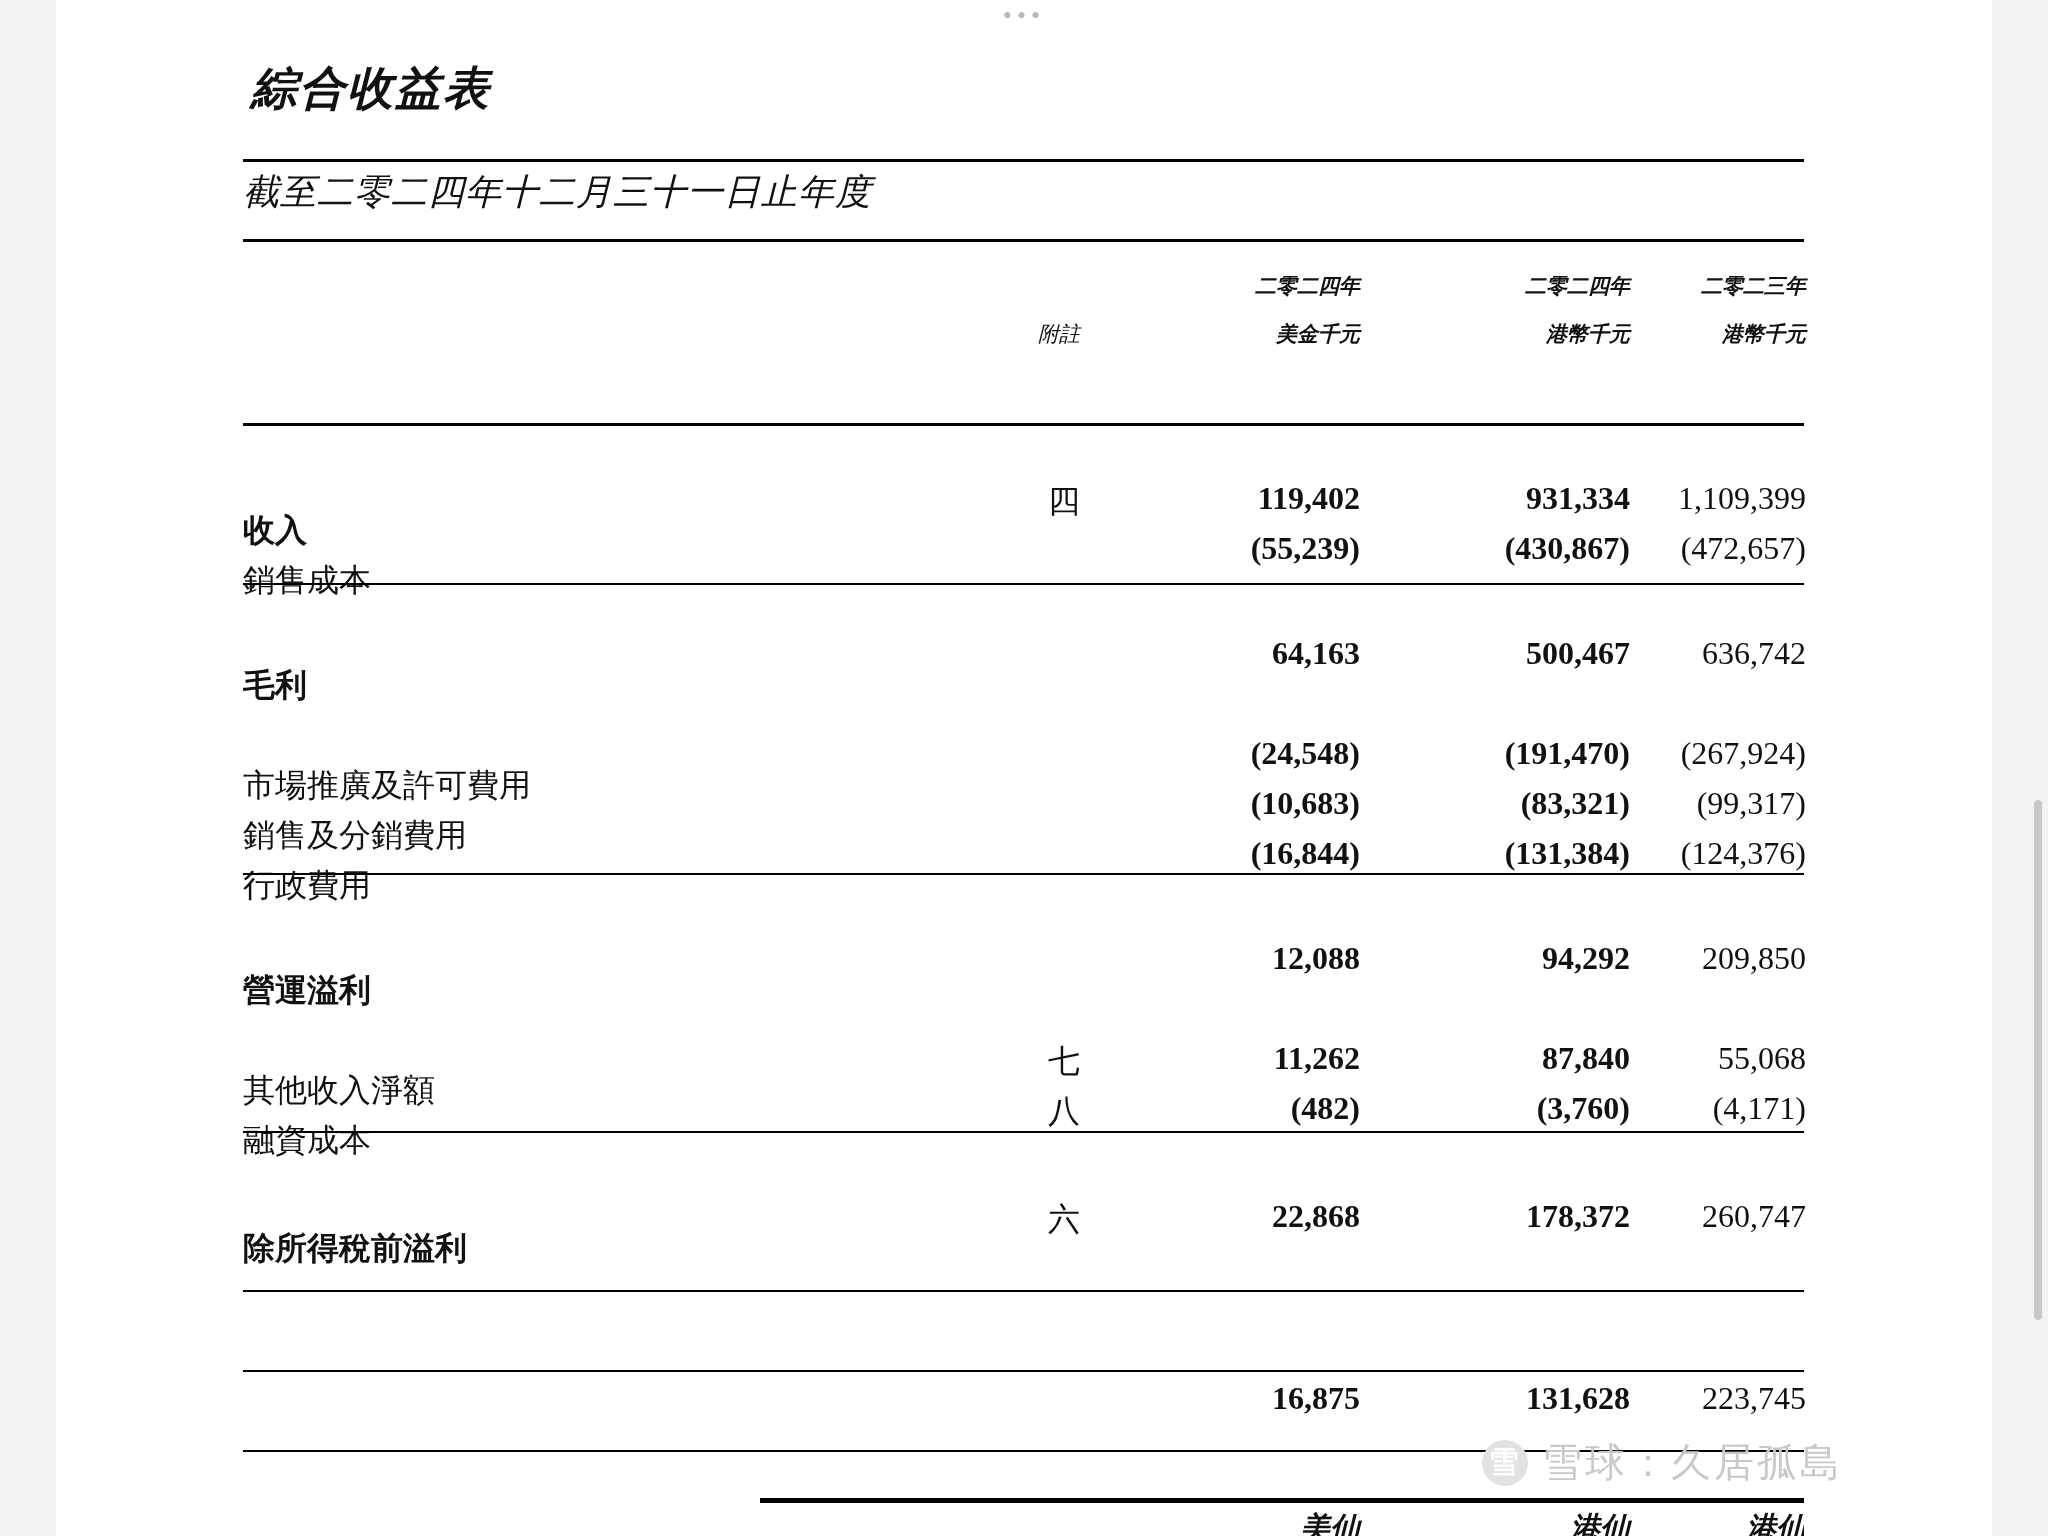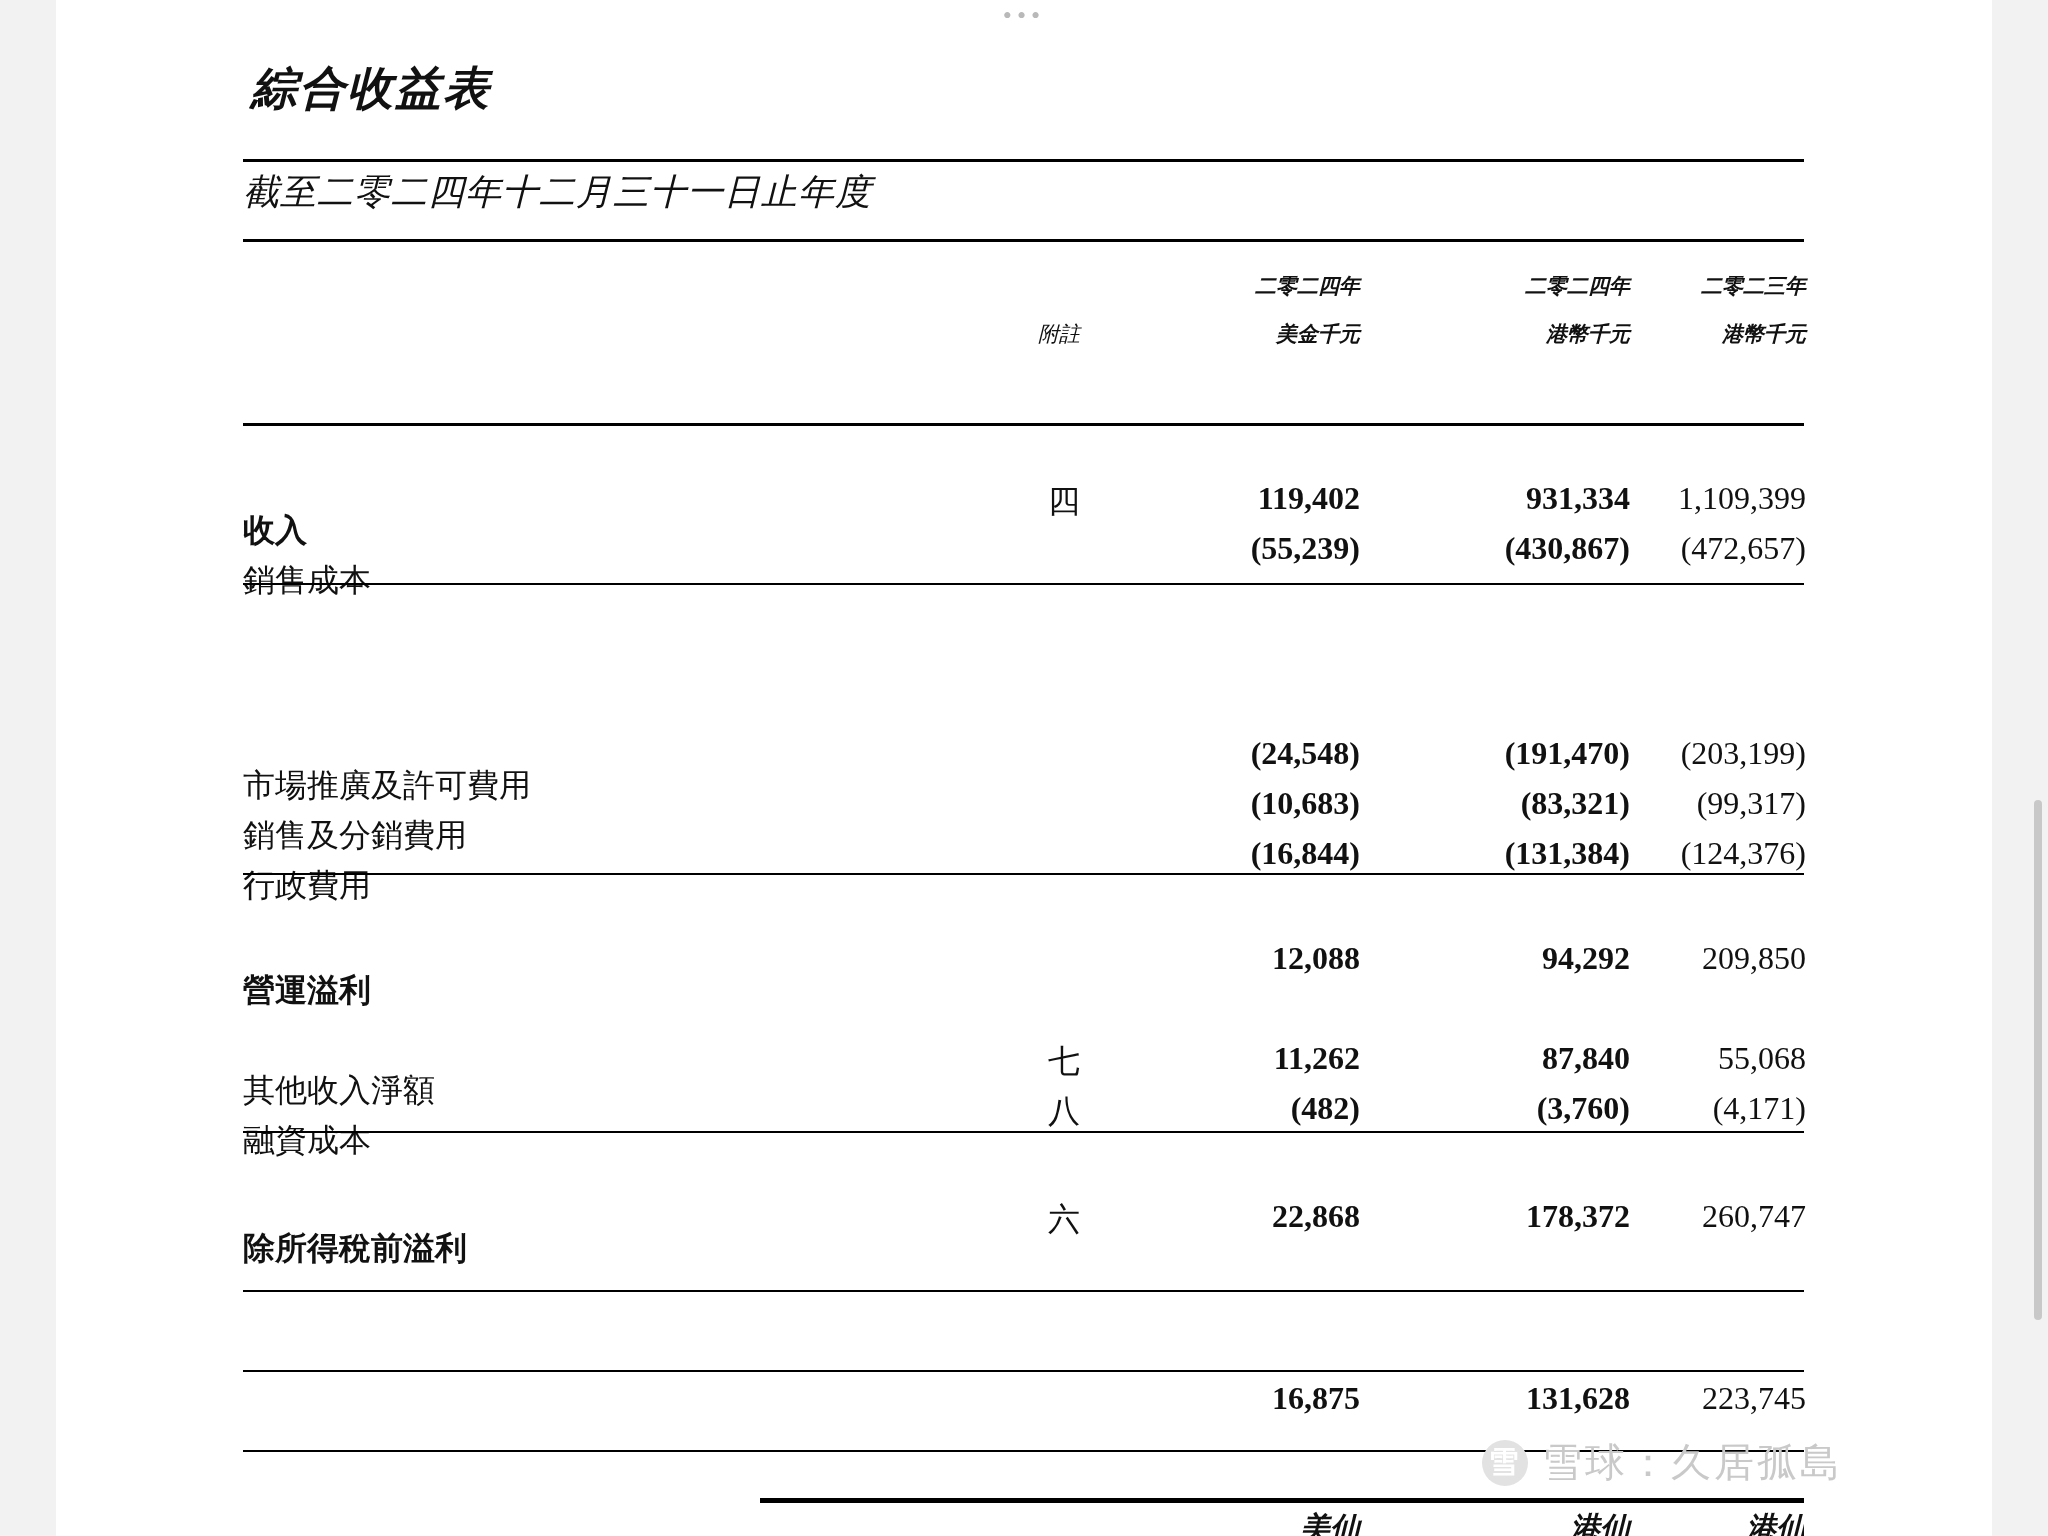--- a/index.html
+++ b/index.html
@@ -235,27 +235,34 @@
   <div class="row" style="top:530px">
     <div class="label">銷售成本</div>
     <div class="note"></div>
     <div class="c1 bold">(55,239)</div>
     <div class="c2 bold">(430,867)</div>
     <div class="c3">(472,657)</div>
   </div>
 
   <div class="rule rule-gross1"></div>
 
+  <div class="row" style="top:635px">
+    <div class="label b">毛利</div>
+    <div class="note"></div>
+    <div class="c1 bold">64,163</div>
+    <div class="c2 bold">500,467</div>
+    <div class="c3">636,742</div>
+  </div>
 
   <div class="row" style="top:735px">
     <div class="label">市場推廣及許可費用</div>
     <div class="note"></div>
     <div class="c1 bold">(24,548)</div>
     <div class="c2 bold">(191,470)</div>
-    <div class="c3">(203,199)</div>
+    <div class="c3">(267,924)</div>
   </div>
 
   <div class="row" style="top:785px">
     <div class="label">銷售及分銷費用</div>
     <div class="note"></div>
     <div class="c1 bold">(10,683)</div>
     <div class="c2 bold">(83,321)</div>
     <div class="c3">(99,317)</div>
   </div>
 

